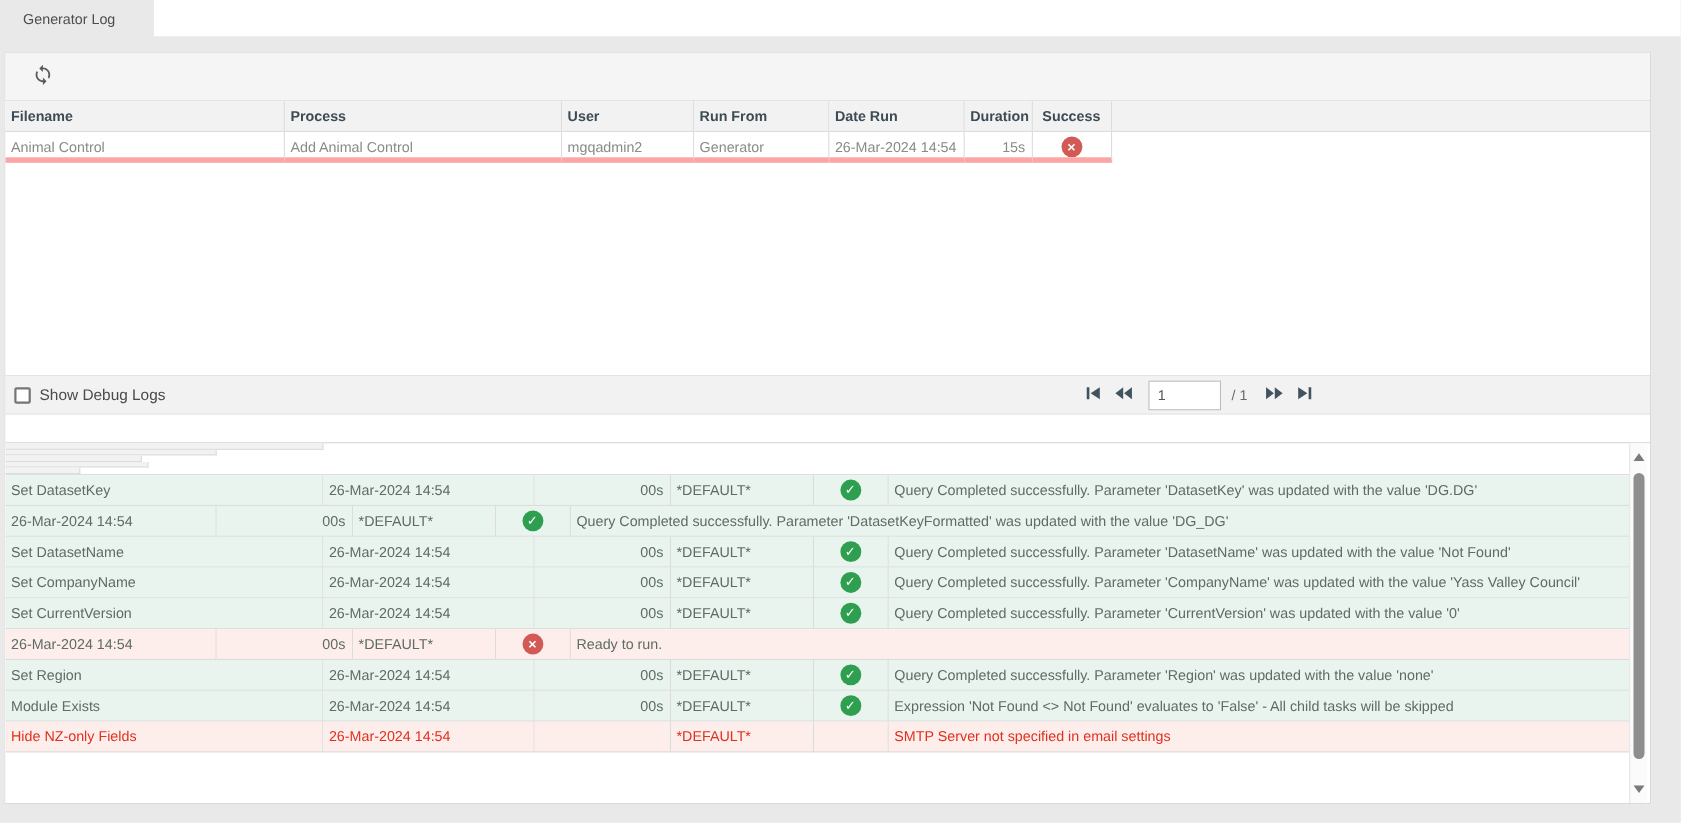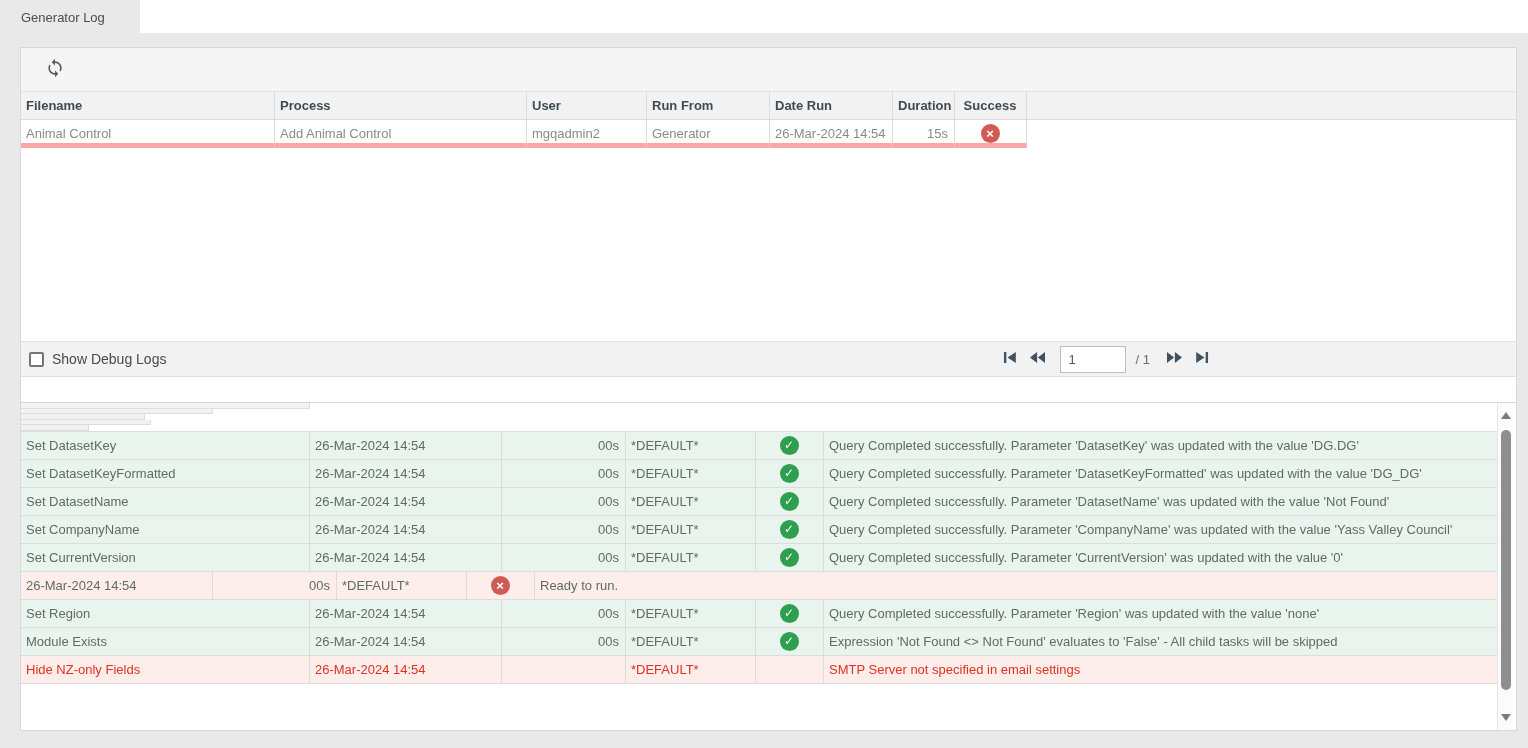--- a/index.html
+++ b/index.html
@@ -5,21 +5,21 @@
   * { margin:0; padding:0; box-sizing:border-box; }
   html,body { width:1528px; height:748px; }
   body { background:#e9e9e9; font-family:"Liberation Sans","DejaVu Sans",sans-serif; font-size:13px; color:#444; overflow:hidden; }
 
   
   .tabbar { height:33px; background:#ffffff; position:relative; }
   .tab { position:absolute; left:0; top:0; width:140px; height:47px; background:#e9e9e9;
          padding:10px 0 0 21px; font-size:13px; color:#4d4d4d; cursor:default; }
 
   
-  .page { padding:14px 15px 17px 20px; }
+  .page { padding:14px 15px 17px 4px; }
   .card { width:1497px; height:684px; background:#ffffff; border:1px solid #d9d9d9; }
 
   .toolbar { height:44px; background:#f5f5f5; border-bottom:1px solid #e2e2e2; display:flex; align-items:center; padding-left:20px; }
   .iconbtn { width:28px; height:28px; display:flex; align-items:center; justify-content:center; cursor:pointer; }
   .iconbtn svg { width:20px; height:20px; fill:#5c5c5c; }
 
   
   .grid { position:relative; background:#fff; }
   .grow { display:flex; height:28px; line-height:27px; }
   .cell { padding:0 6px 0 5px; overflow:hidden; white-space:nowrap; border-right:1px solid #dcdcdc; border-bottom:1px solid #dcdcdc; }
@@ -169,21 +169,20 @@
         <div id="g2rows">
             <div class="grow data ok">
               <div class="cell c0">Set DatasetKey</div>
               <div class="cell c1">26-Mar-2024 14:54</div>
               <div class="cell c2 r-al">00s</div>
               <div class="cell c3">*DEFAULT*</div>
               <div class="cell c4 c-al"><span class="badge ok">✓</span></div>
               <div class="cell c5">Query Completed successfully. Parameter 'DatasetKey' was updated with the value 'DG.DG'</div>
             </div>
             <div class="grow data ok">
-              <div class="cell c0">Set DatasetKeyFormatted</div>
               <div class="cell c1">26-Mar-2024 14:54</div>
               <div class="cell c2 r-al">00s</div>
               <div class="cell c3">*DEFAULT*</div>
               <div class="cell c4 c-al"><span class="badge ok">✓</span></div>
               <div class="cell c5">Query Completed successfully. Parameter 'DatasetKeyFormatted' was updated with the value 'DG_DG'</div>
             </div>
             <div class="grow data ok">
               <div class="cell c0">Set DatasetName</div>
               <div class="cell c1">26-Mar-2024 14:54</div>
               <div class="cell c2 r-al">00s</div>

